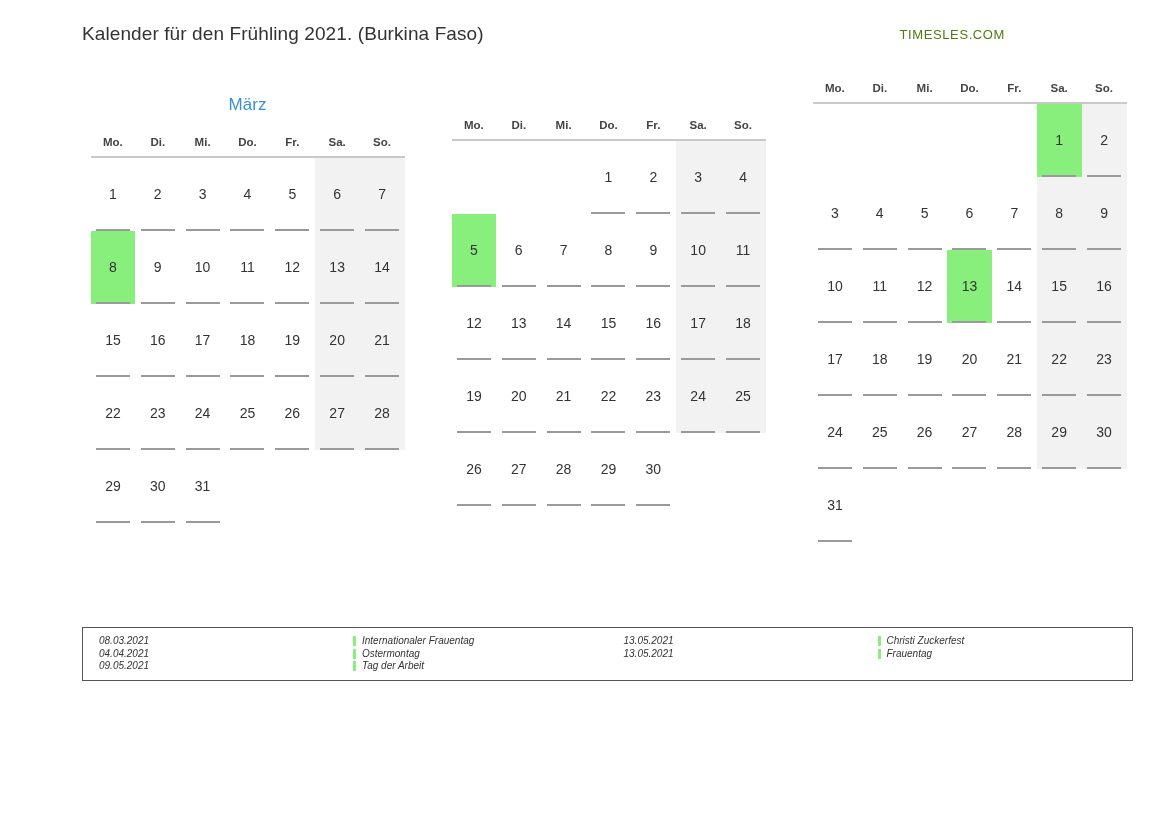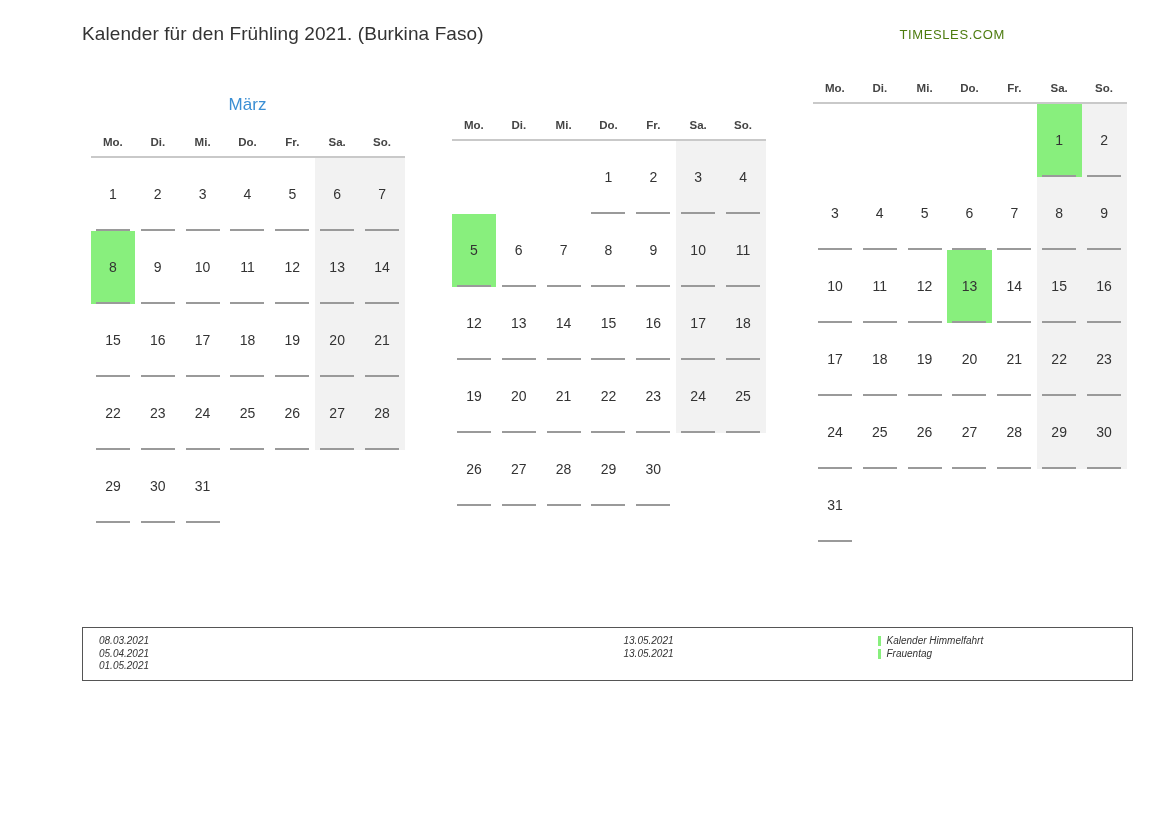--- a/index.html
+++ b/index.html
@@ -590,30 +590,35 @@
           </tbody>
         </table>
       </div>
     </div>
 
   <div class="legend">
     <div class="legend-cols">
       <div class="legend-col">
         <div class="legend-dates" id="legend-dates-left">
             <div class="legend-row">08.03.2021</div>
-            <div class="legend-row">05.04.2021</div>
-            <div class="legend-row">01.05.2021</div>
+            <div class="legend-row">04.04.2021</div>
+            <div class="legend-row">09.05.2021</div>
+          </div>
+        <div class="legend-names" id="legend-names-left">
+            <div class="legend-row legend-name">Internationaler Frauentag</div>
+            <div class="legend-row legend-name">Ostermontag</div>
+            <div class="legend-row legend-name">Tag der Arbeit</div>
           </div>
       </div>
       <div class="legend-col">
         <div class="legend-dates" id="legend-dates-right">
             <div class="legend-row">13.05.2021</div>
             <div class="legend-row">13.05.2021</div>
           </div>
         <div class="legend-names" id="legend-names-right">
-            <div class="legend-row legend-name">Kalender Himmelfahrt</div>
+            <div class="legend-row legend-name">Christi Zuckerfest</div>
             <div class="legend-row legend-name">Frauentag</div>
           </div>
       </div>
     </div>
   </div>
 
 </div>
 
 </body></html>

